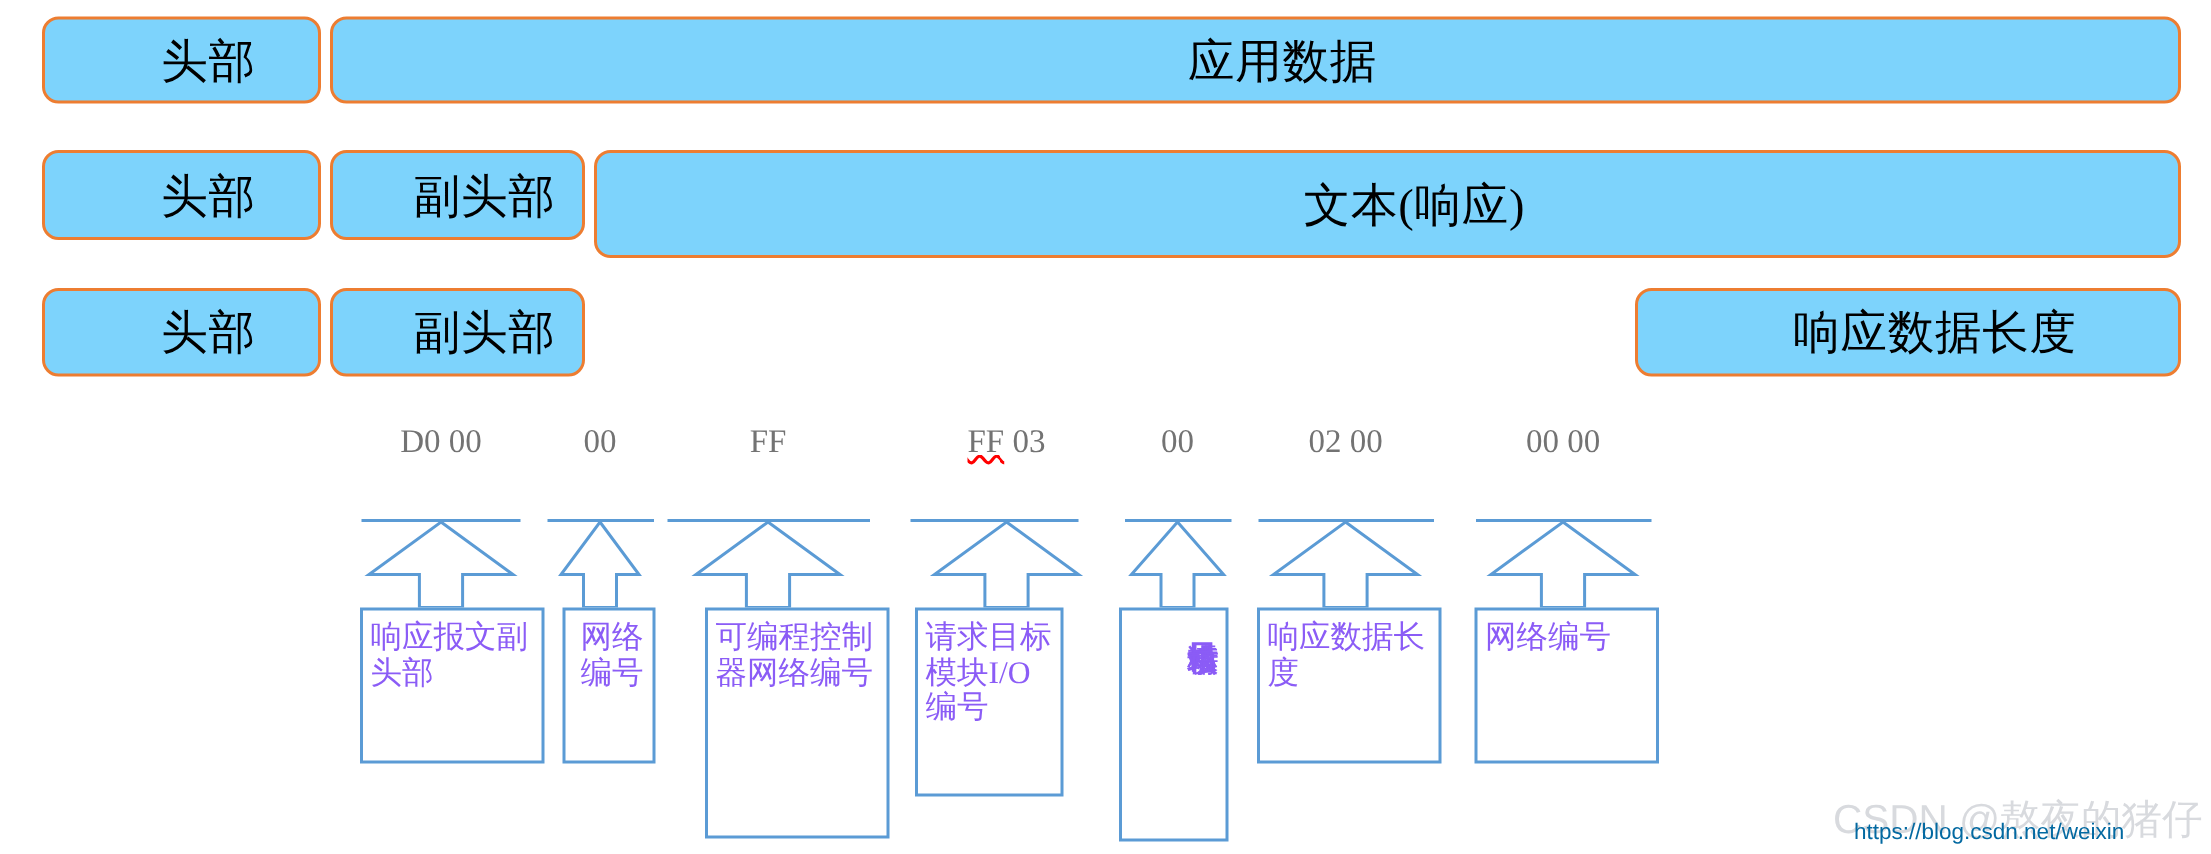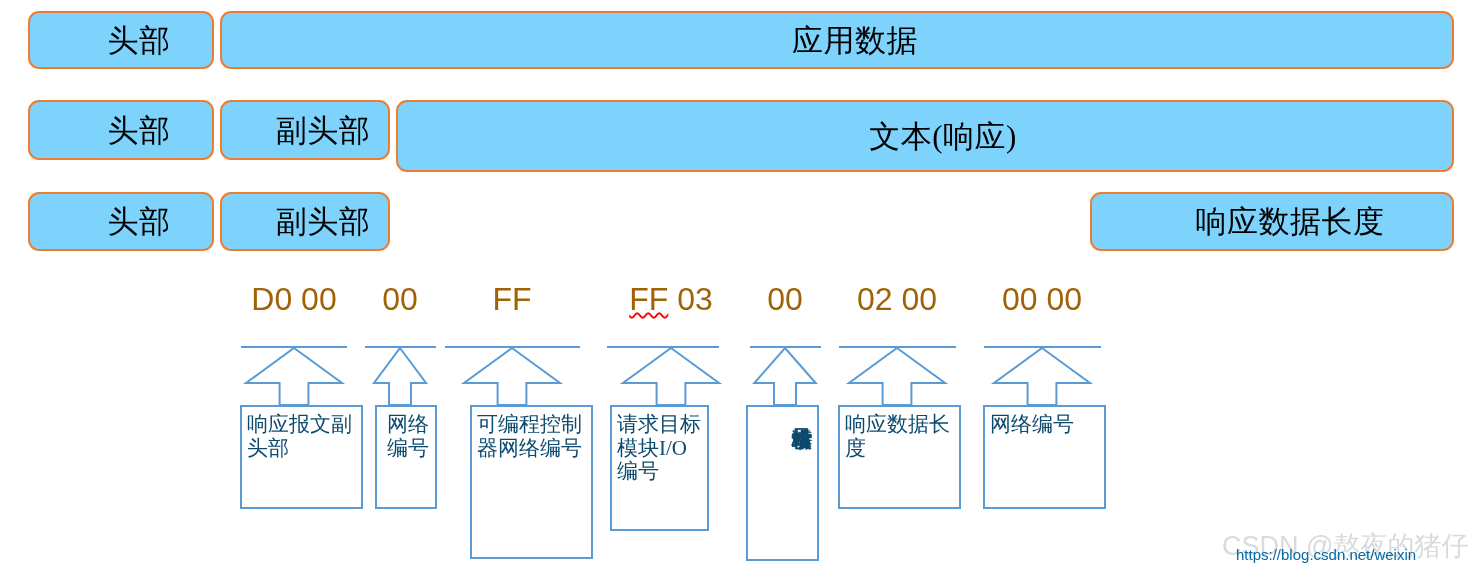--- a/index.html
+++ b/index.html
@@ -26,39 +26,39 @@
     line-height:1;
     letter-spacing:0.5px;
     white-space:nowrap;
     padding-left:36px;
   }
 
   
   .hexlabel{
     position:absolute;
     text-align:center;
-    font-size:32px;
-    color:#a16207;
-    font-family:Liberation Sans, sans-serif;
+    font-size:22px;
+    color:#737373;
+    font-family:Liberation Serif, serif;
     white-space:nowrap;
     line-height:1;
   }
   .hexlabel .sq{
     text-decoration:underline wavy #ff0000;
     text-decoration-thickness:1.5px;
     text-underline-offset:2px;
   }
 
   
   .callout{
     position:absolute;
     box-sizing:border-box;
     border:2px solid #5B9BD5;
     background:#ffffff;
-    color:#0c4a6e;
+    color:#8b5cf6;
     font-size:21px;
     line-height:1.12;
     padding:6px 4px 4px 5px;
     font-family:"Liberation Serif","DejaVu Serif",serif;
     word-break:break-all;
     overflow:hidden;
   }
   .callout.vert{
     writing-mode:vertical-rl;
     text-orientation:upright;

